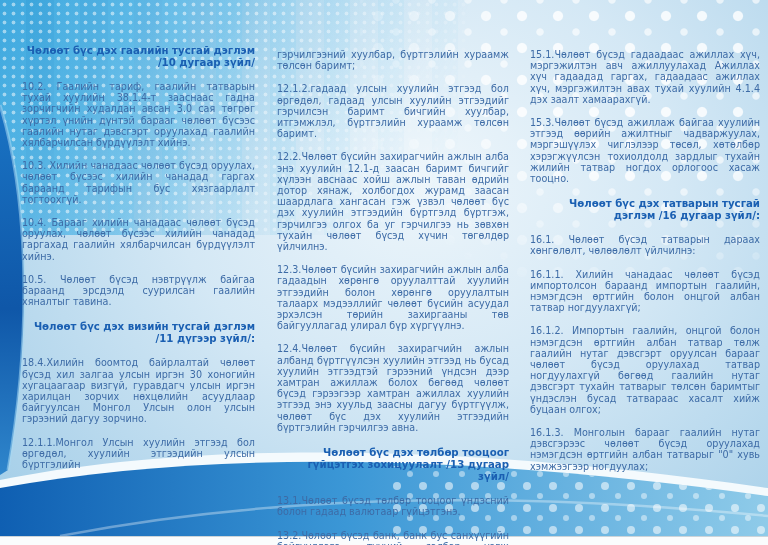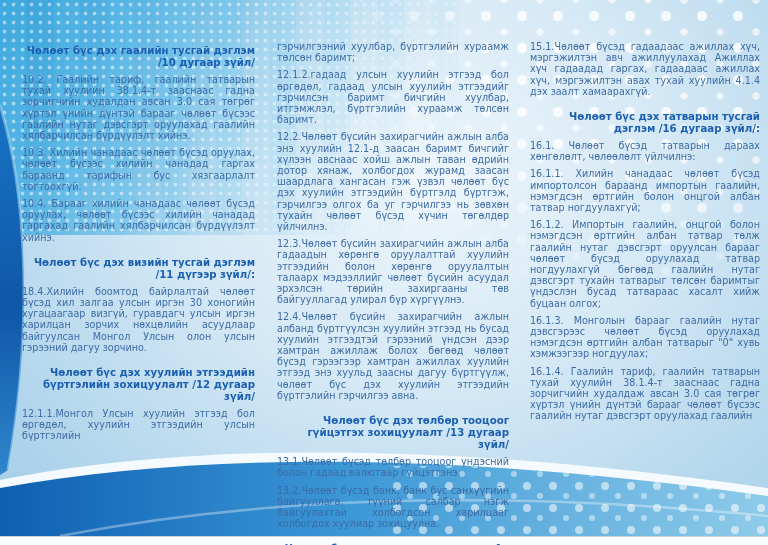--- a/index.html
+++ b/index.html
@@ -35,21 +35,21 @@
     background:#fafcfd;border-top:1px solid #ccd4d9;box-sizing:border-box;
   }
   
   .col{
     position:absolute;top:31px;width:233px;
     color:#3d6ba6;font-size:9.6px;line-height:11.2px;text-align:justify;
   }
   .col-0{left:22px;}
   .col-1{left:277px;top:37px;width:232px;}
   .col-2{left:530px;top:37px;width:230px;}
-  .col p{margin:4px 0 6px;}
+  .col p{margin:12px 0 6px;}
   .col p.heading{
     color:#1a5fb2;font-weight:bold;font-size:10.2px;line-height:12px;
     text-align:right;margin:14px 0 5px;
   }
   .col p.para{text-align:justify;}
 </style>
 </head>
 <body>
 
 <div class="page">
@@ -92,39 +92,39 @@
     </g>
   </svg>
 
   <div class="footer-stripe"></div>
 
   <section class="col col-0">
       <p class="heading">Чөлөөт бүс дэх гаалийн тусгай дэглэм /10 дугаар зүйл/</p>
       <p class="para">10.2. Гаалийн тариф, гаалийн татварын тухай хуулийн 38.1.4-т зааснаас гадна зорчигчийн худалдан авсан 3.0 сая төгрөг хүртэл үнийн дүнтэй барааг чөлөөт бүсээс гаалийн нутаг дэвсгэрт оруулахад гаалийн хялбарчилсан бүрдүүлэлт хийнэ.</p>
       <p class="para">10.3. Хилийн чанадаас чөлөөт бүсэд оруулах, чөлөөт бүсээс хилийн чанадад гаргах бараанд тарифын бус хязгаарлалт тогтоохгүй.</p>
       <p class="para">10.4. Барааг хилийн чанадаас чөлөөт бүсэд оруулах, чөлөөт бүсээс хилийн чанадад гаргахад гаалийн хялбарчилсан бүрдүүлэлт хийнэ.</p>
+      <p class="para">10.5. Чөлөөт бүсэд нэвтрүүлж байгаа бараанд эрсдэлд суурилсан гаалийн хяналтыг тавина.</p>
       <p class="heading">Чөлөөт бүс дэх визийн тусгай дэглэм /11 дүгээр зүйл/:</p>
       <p class="para">18.4.Хилийн боомтод байрлалтай чөлөөт бүсэд хил залгаа улсын иргэн 30 хоногийн хугацаагаар визгүй, гуравдагч улсын иргэн харилцан зорчих нөхцөлийн асуудлаар байгуулсан Монгол Улсын олон улсын гэрээний дагуу зорчино.</p>
-      <p class="heading">Чөлөөт бүс дэх хуулийн этгээдийн бүртгэлийн зохицуулалт /12 дугаар зүйл/</p>
       <p class="para">12.1.1.Монгол Улсын хуулийн этгээд бол өргөдөл, хуулийн этгээдийн улсын бүртгэлийн</p>
     </section>
   <section class="col col-1">
       <p class="para">гэрчилгээний хуулбар, бүртгэлийн хураамж төлсөн баримт;</p>
       <p class="para">12.1.2.гадаад улсын хуулийн этгээд бол өргөдөл, гадаад улсын хуулийн этгээдийг гэрчилсэн баримт бичгийн хуулбар, итгэмжлэл, бүртгэлийн хураамж төлсөн баримт.</p>
       <p class="para">12.2.Чөлөөт бүсийн захирагчийн ажлын алба энэ хуулийн 12.1-д заасан баримт бичгийг хүлээн авснаас хойш ажлын таван өдрийн дотор хянаж, холбогдох журамд заасан шаардлага хангасан гэж үзвэл чөлөөт бүс дэх хуулийн этгээдийн бүртгэлд бүртгэж, гэрчилгээ олгох ба уг гэрчилгээ нь зөвхөн тухайн чөлөөт бүсэд хүчин төгөлдөр үйлчилнэ.</p>
       <p class="para">12.3.Чөлөөт бүсийн захирагчийн ажлын алба гадаадын хөрөнгө оруулалттай хуулийн этгээдийн болон хөрөнгө оруулалтын талаарх мэдээллийг чөлөөт бүсийн асуудал эрхэлсэн төрийн захиргааны төв байгууллагад улирал бүр хүргүүлнэ.</p>
       <p class="para">12.4.Чөлөөт бүсийн захирагчийн ажлын албанд бүртгүүлсэн хуулийн этгээд нь бусад хуулийн этгээдтэй гэрээний үндсэн дээр хамтран ажиллаж болох бөгөөд чөлөөт бүсэд гэрээгээр хамтран ажиллах хуулийн этгээд энэ хуульд заасны дагуу бүртгүүлж, чөлөөт бүс дэх хуулийн этгээдийн бүртгэлийн гэрчилгээ авна.</p>
       <p class="heading">Чөлөөт бүс дэх төлбөр тооцоог гүйцэтгэх зохицуулалт /13 дугаар зүйл/</p>
       <p class="para">13.1.Чөлөөт бүсэд төлбөр тооцоог үндэсний болон гадаад валютаар гүйцэтгэнэ.</p>
       <p class="para">13.2.Чөлөөт бүсэд банк, банк бус санхүүгийн байгууллага, түүний салбар нэгж байгуулахтай холбогдсон харилцааг холбогдох хуулиар зохицуулна.</p>
       <p class="heading">Чөлөөт бүс дэх хөдөлмөр эрхлэлтийн тусгай дэглэм /15 дугаар зүйл/:</p>
     </section>
   <section class="col col-2">
       <p class="para">15.1.Чөлөөт бүсэд гадаадаас ажиллах хүч, мэргэжилтэн авч ажиллуулахад Ажиллах хүч гадаадад гаргах, гадаадаас ажиллах хүч, мэргэжилтэн авах тухай хуулийн 4.1.4 дэх заалт хамаарахгүй.</p>
+      <p class="para">15.3.Чөлөөт бүсэд ажиллаж байгаа хуулийн этгээд өөрийн ажилтныг чадваржуулах, мэргэшүүлэх чиглэлээр төсөл, хөтөлбөр хэрэгжүүлсэн тохиолдолд зардлыг тухайн жилийн татвар ногдох орлогоос хасаж тооцно.</p>
       <p class="heading">Чөлөөт бүс дэх татварын тусгай дэглэм /16 дугаар зүйл/:</p>
       <p class="para">16.1. Чөлөөт бүсэд татварын дараах хөнгөлөлт, чөлөөлөлт үйлчилнэ:</p>
       <p class="para">16.1.1. Хилийн чанадаас чөлөөт бүсэд импортолсон бараанд импортын гаалийн, нэмэгдсэн өртгийн болон онцгой албан татвар ногдуулахгүй;</p>
       <p class="para">16.1.2. Импортын гаалийн, онцгой болон нэмэгдсэн өртгийн албан татвар төлж гаалийн нутаг дэвсгэрт оруулсан барааг чөлөөт бүсэд оруулахад татвар ногдуулахгүй бөгөөд гаалийн нутаг дэвсгэрт тухайн татварыг төлсөн баримтыг үндэслэн бусад татвараас хасалт хийж буцаан олгох;</p>
       <p class="para">16.1.3. Монголын барааг гаалийн нутаг дэвсгэрээс чөлөөт бүсэд оруулахад нэмэгдсэн өртгийн албан татварыг "0" хувь хэмжээгээр ногдуулах;</p>
-      <p class="para">16.1.4. Гаалийн тариф, гаалийн татварын тухай хуулийн 38.1.4-т зааснаас гадна зорчигчийн худалдаж авсан 3.0 сая төгрөг хүртэл үнийн дүнтэй барааг чөлөөт бүсээс гаалийн нутаг дэвсгэрт оруулахад гаалийн</p>
     </section>
 
 </div>
 
 </body></html>

